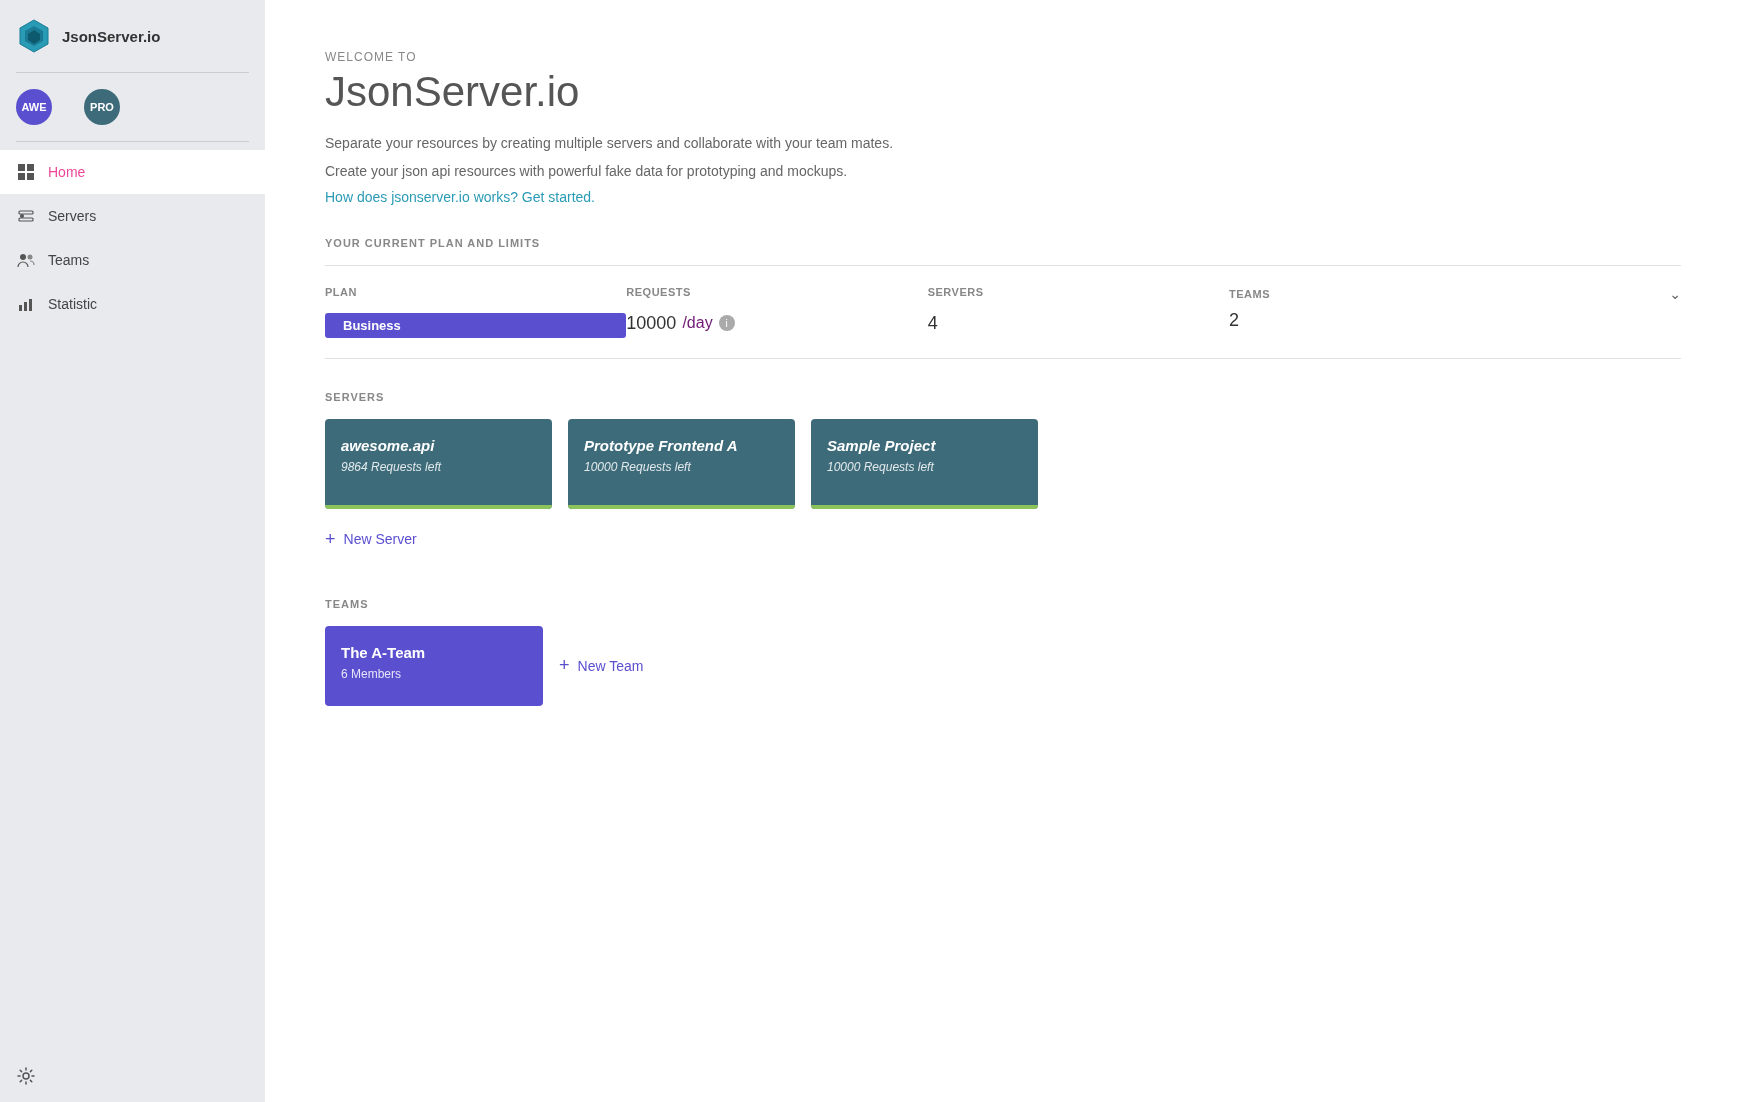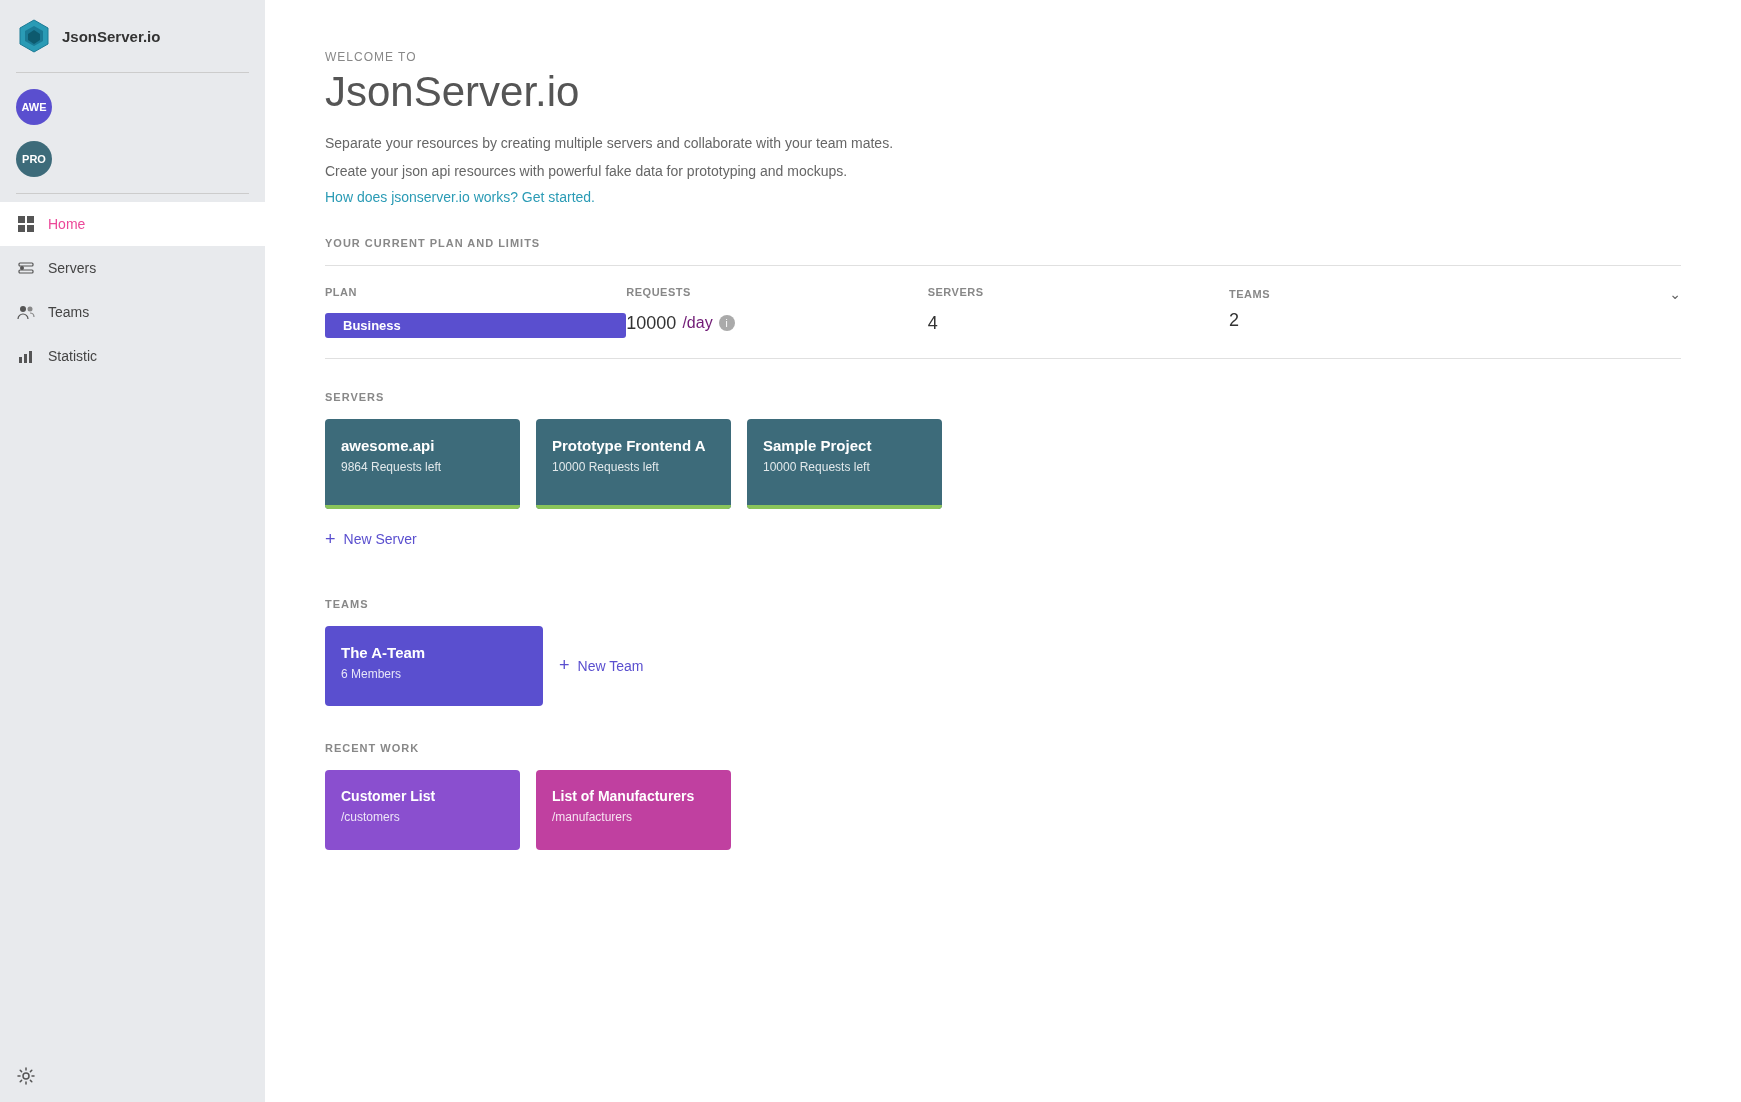--- a/index.html
+++ b/index.html
@@ -71,21 +71,21 @@
       width: 20px;
       height: 20px;
       display: flex;
       align-items: center;
       justify-content: center;
       color: #555;
     }
 
     .sidebar-section {
       display: flex;
-      flex-direction: column;
+      flex-direction: row;
       padding: 8px 0;
     }
 
     .sidebar-user-row {
       display: flex;
       align-items: center;
       padding: 8px 16px;
       gap: 10px;
     }
 
@@ -223,29 +223,30 @@
     
     .servers-section {
       margin-bottom: 36px;
     }
     .cards-row {
       display: flex;
       gap: 16px;
       flex-wrap: wrap;
     }
     .server-card {
-      width: 195px;
+      width: 227px;
       background: #3d6b7a;
       color: #fff;
       border-radius: 4px;
       padding: 18px 16px 0 16px;
       cursor: pointer;
       position: relative;
       overflow: hidden;
       min-height: 90px;
+      font-style: italic;
     }
     .server-card-title {
       font-size: 15px;
       font-weight: 600;
       margin-bottom: 6px;
     }
     .server-card-sub {
       font-size: 12px;
       opacity: 0.85;
       margin-bottom: 12px;
@@ -485,27 +486,14 @@
         <div class="team-card-title">The A-Team</div>
         <div class="team-card-sub">6 Members</div>
       </div>
       <div class="new-team-btn">
         <span class="plus-icon">+</span>
         <span>New Team</span>
       </div>
     </div>
   </div>
 
-  <div class="recent-section">
-    <p class="section-label">RECENT WORK</p>
-    <div class="cards-row">
-      <div class="resource-card purple">
-        <div class="resource-card-title">Customer List</div>
-        <div class="resource-card-sub">/customers</div>
-      </div>
-      <div class="resource-card magenta">
-        <div class="resource-card-title">List of Manufacturers</div>
-        <div class="resource-card-sub">/manufacturers</div>
-      </div>
-    </div>
-  </div>
 
 </div>
 
 </body></html>

